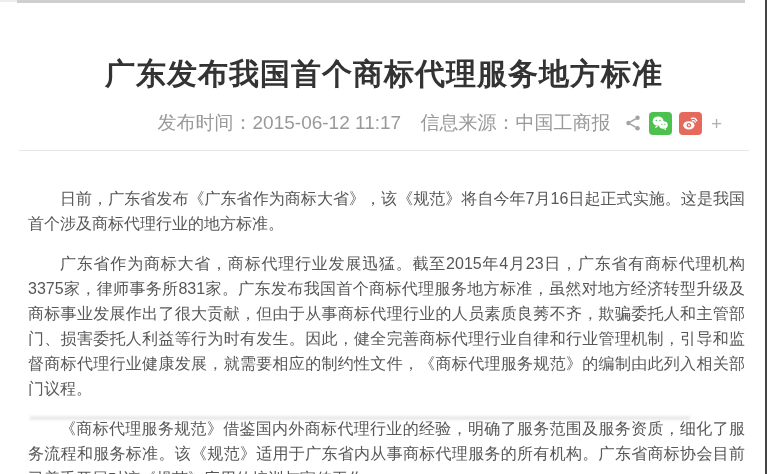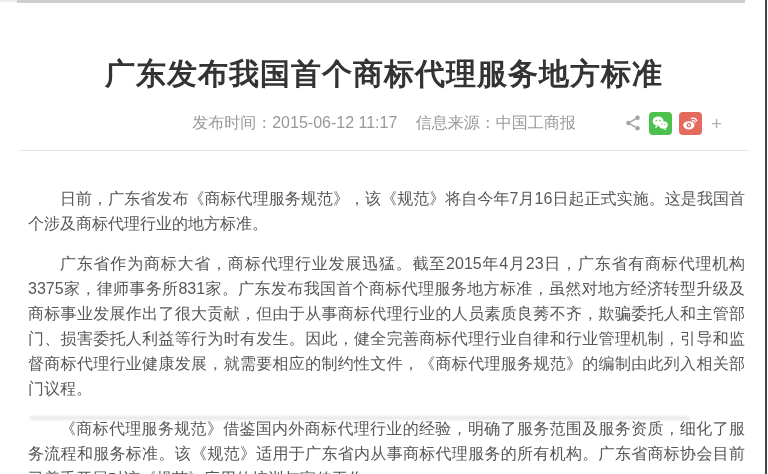--- a/index.html
+++ b/index.html
@@ -20,21 +20,21 @@
   
   .article-header { padding-top: 54px; text-align: center; }
   .article-title {
     font-size: 30px; font-weight: 700; color: #333;
     letter-spacing: 1px; line-height: 40px;
   }
   .meta-row {
     position: relative; margin-top: 16px; height: 26px;
     display: flex; align-items: center; justify-content: center;
   }
-  .meta-text { font-size: 16px; color: #999; }
+  .meta-text { font-size: 19px; color: #999; }
   .meta-text .meta-item { margin: 0 7px; }
   .meta-label { color: #999; }
 
   .share-group {
     position: absolute; right: 46px; top: 0; height: 26px;
     display: flex; align-items: center; gap: 7px;
   }
   .icon-btn { display: inline-flex; align-items: center; justify-content: center; cursor: pointer; }
   .icon-badge { width: 23px; height: 23px; border-radius: 4px; }
   .share-svg { width: 18px; height: 18px; }
@@ -111,20 +111,20 @@
         </span>
 
         <span class="icon-btn plus-glyph">+</span>
       </div>
     </div>
 
     <div class="divider"></div>
   </div>
 
   <div class="article-body">
-    <p>日前，广东省发布《商标代理服务规范》，该《规范》将自今年7月16日起正式实施。这是我国首个涉及商标代理行业的地方标准。</p>
+    <p>日前，广东省发布《广东省作为商标大省》，该《规范》将自今年7月16日起正式实施。这是我国首个涉及商标代理行业的地方标准。</p>
     <p>广东省作为商标大省，商标代理行业发展迅猛。截至2015年4月23日，广东省有商标代理机构3375家，律师事务所831家。广东发布我国首个商标代理服务地方标准，虽然对地方经济转型升级及商标事业发展作出了很大贡献，但由于从事商标代理行业的人员素质良莠不齐，欺骗委托人和主管部门、损害委托人利益等行为时有发生。因此，健全完善商标代理行业自律和行业管理机制，引导和监督商标代理行业健康发展，就需要相应的制约性文件，《商标代理服务规范》的编制由此列入相关部门议程。</p>
     <p>《商标代理服务规范》借鉴国内外商标代理行业的经验，明确了服务范围及服务资质，细化了服务流程和服务标准。该《规范》适用于广东省内从事商标代理服务的所有机构。广东省商标协会目前已着手开展对该《规范》应用的培训与宣传工作。</p>
   </div>
 
   <div class="cutoff-ghost"></div>
 
 </div>
 
 </body></html>

